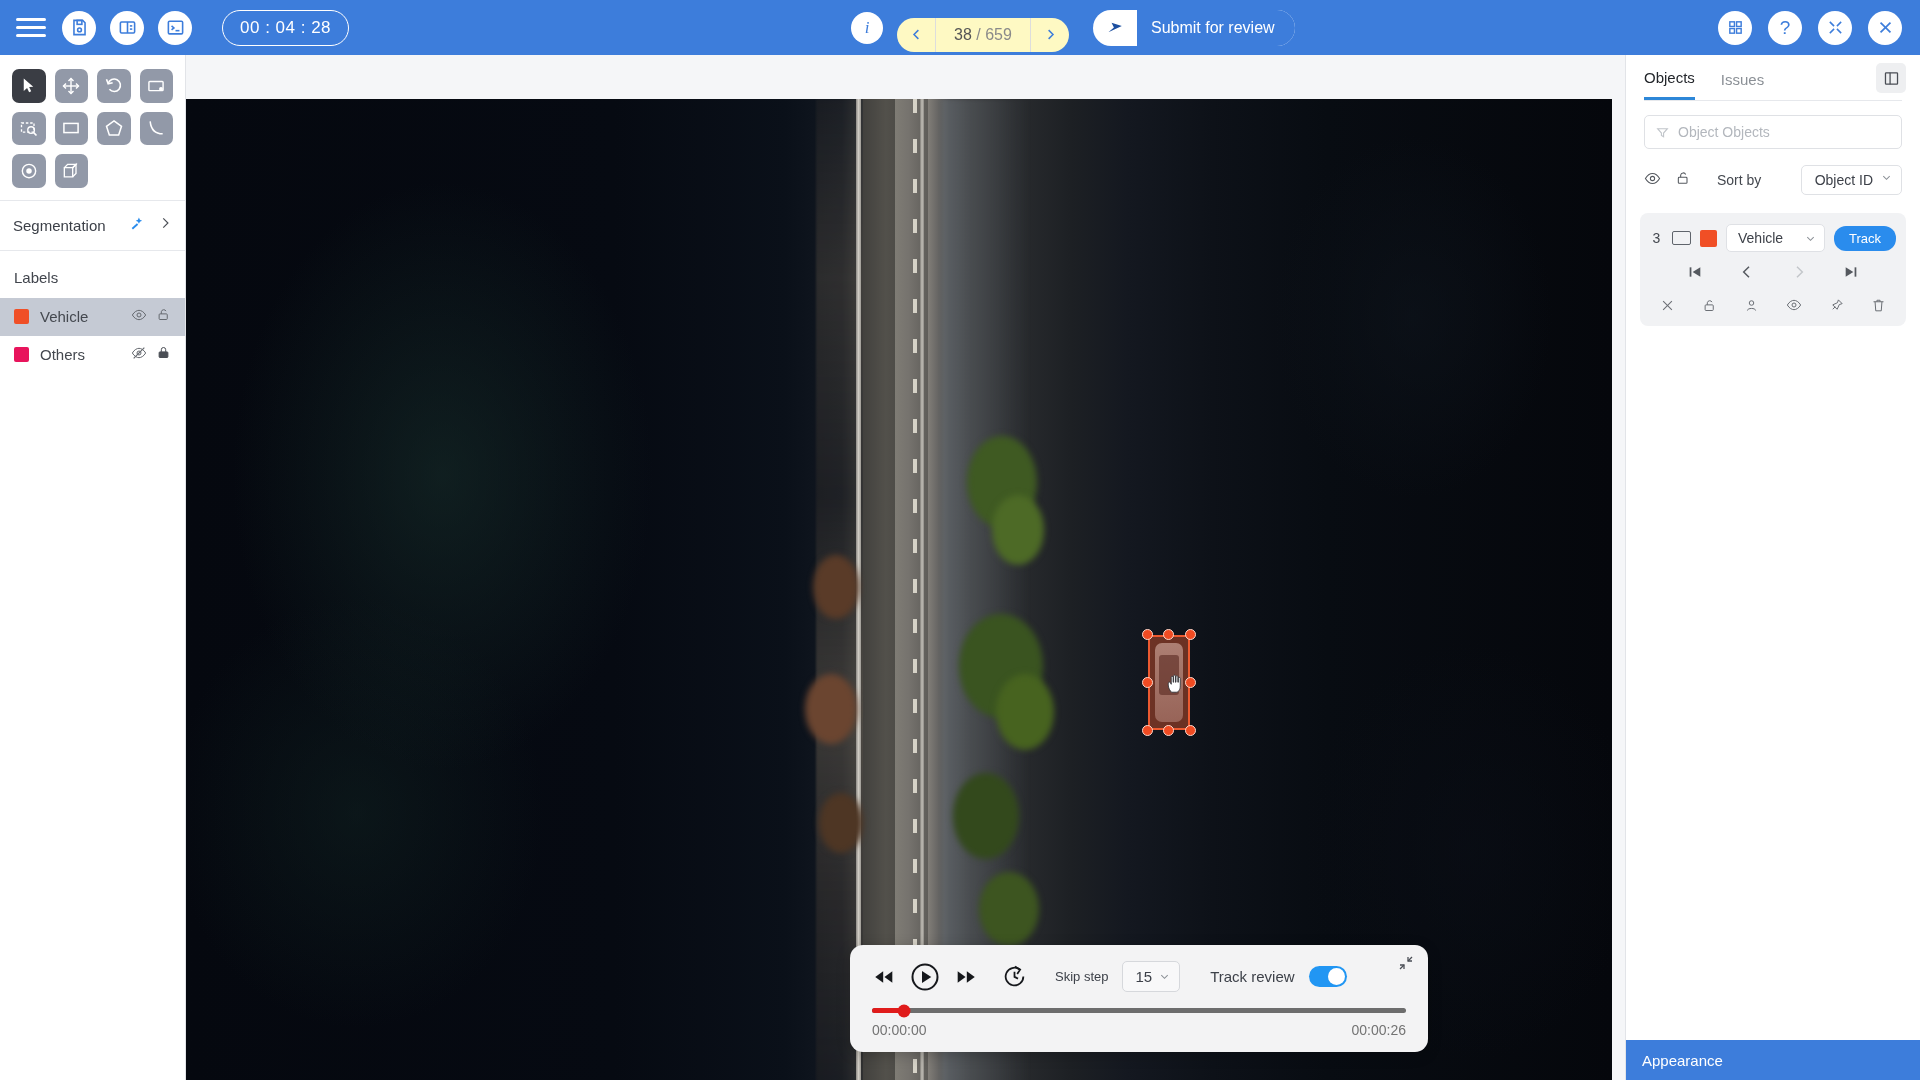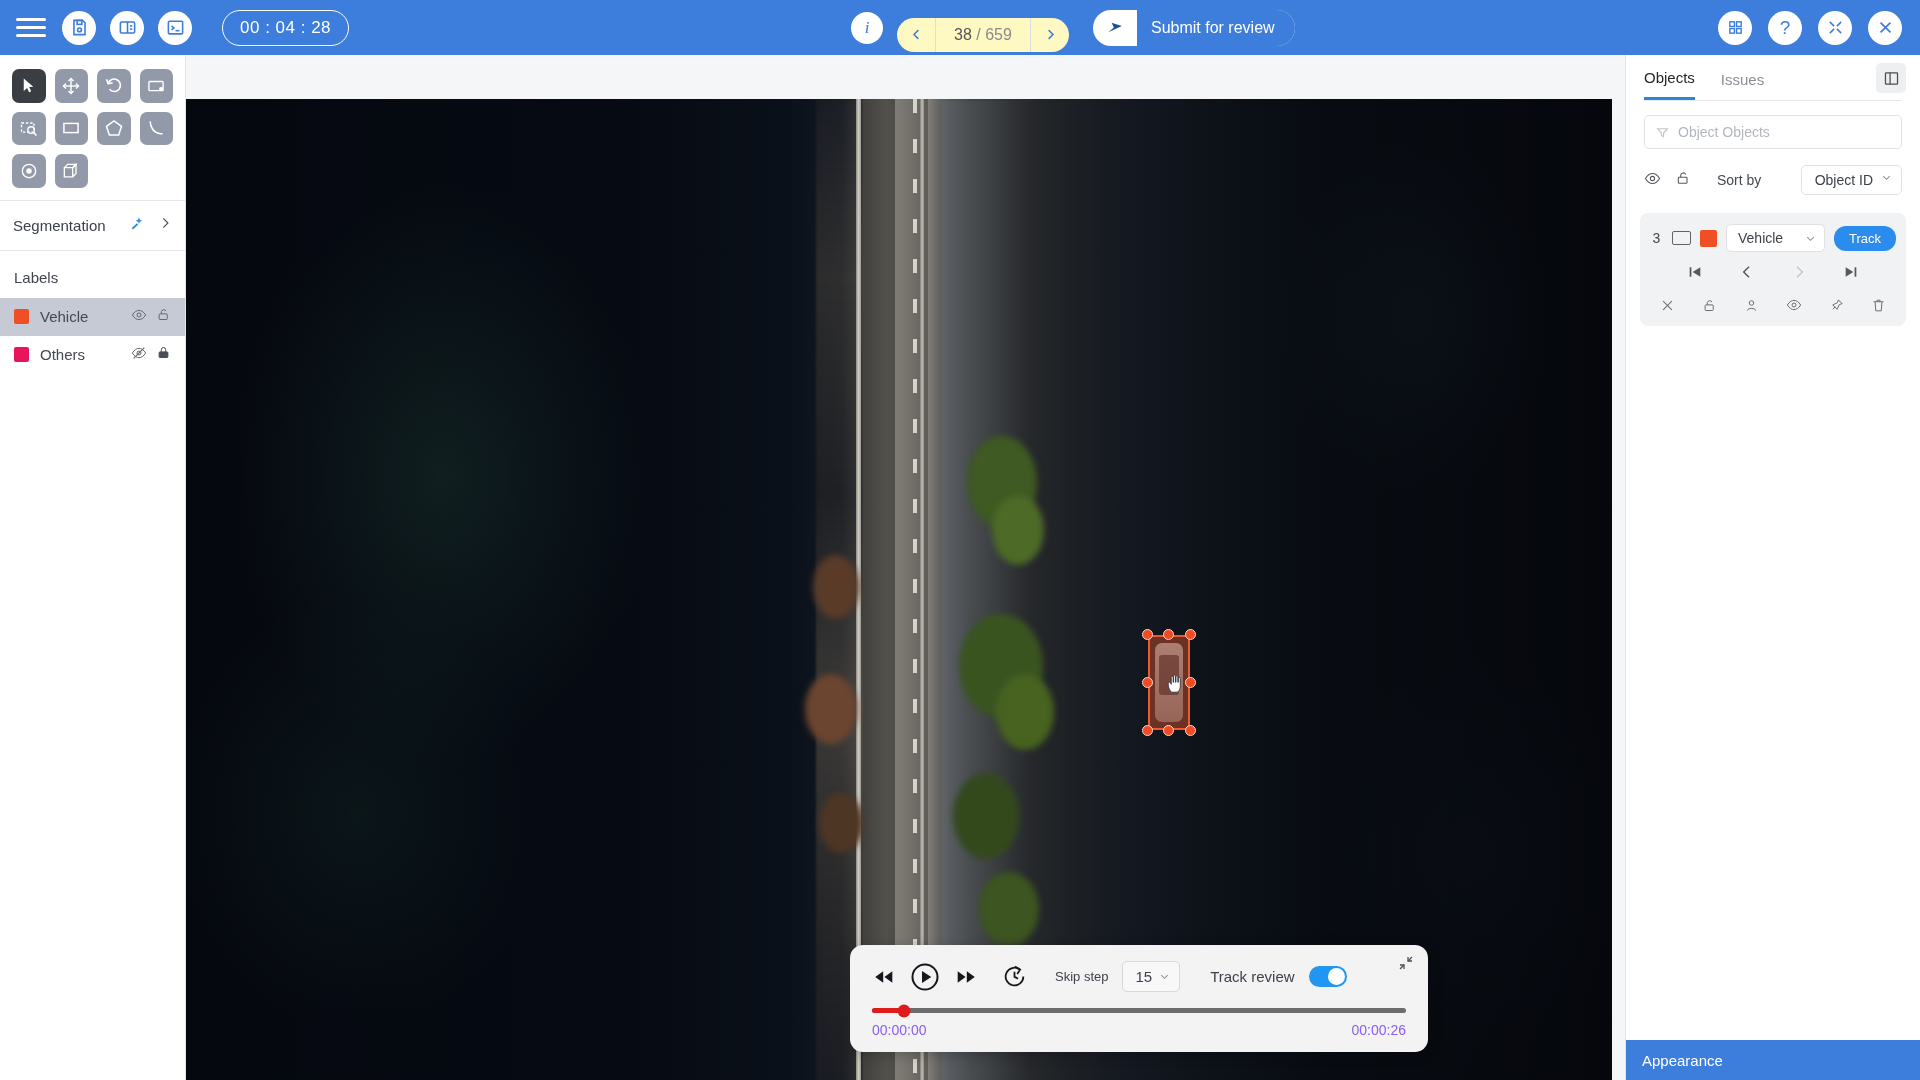--- a/index.html
+++ b/index.html
@@ -147,21 +147,21 @@
   .toggle::after { content: ""; position: absolute; right: 2px; top: 2px;
     width: 17px; height: 17px; border-radius: 50%; background: #fff; }
   .collapse-ic { position: absolute; right: -8px; top: -6px; cursor: pointer; }
   .timeline { margin-top: 16px; }
   .track { position: relative; height: 5px; background: #6d6d6d; border-radius: 3px; }
   .track-fill { position: absolute; left: 0; top: 0; height: 5px; width: 6%;
     background: #e01b1b; border-radius: 3px; }
   .track-knob { position: absolute; left: 6%; top: 50%; transform: translate(-50%,-50%);
     width: 13px; height: 13px; border-radius: 50%; background: #e01b1b; cursor: pointer; }
   .times { display: flex; justify-content: space-between; margin-top: 9px;
-    font-size: 14px; color: #8b5cf6; }
+    font-size: 14px; color: #737373; }
 
   
   .rightpanel { width: 295px; flex: 0 0 295px; background: #fff; border-left: 1px solid #e2e4e8;
     display: flex; flex-direction: column; position: relative; }
   .tabs { display: flex; align-items: center; padding: 14px 18px 0 18px; gap: 26px; position: relative; }
   .tab { font-size: 15px; color: #8b9096; padding-bottom: 11px; cursor: pointer; }
   .tab.active { color: #23262b; border-bottom: 3px solid #2d87d8; }
   .panel-toggle { position: absolute; right: 14px; top: 8px; width: 30px; height: 30px;
     background: #eeeff1; border-radius: 5px; display: flex; align-items: center;
     justify-content: center; cursor: pointer; }

